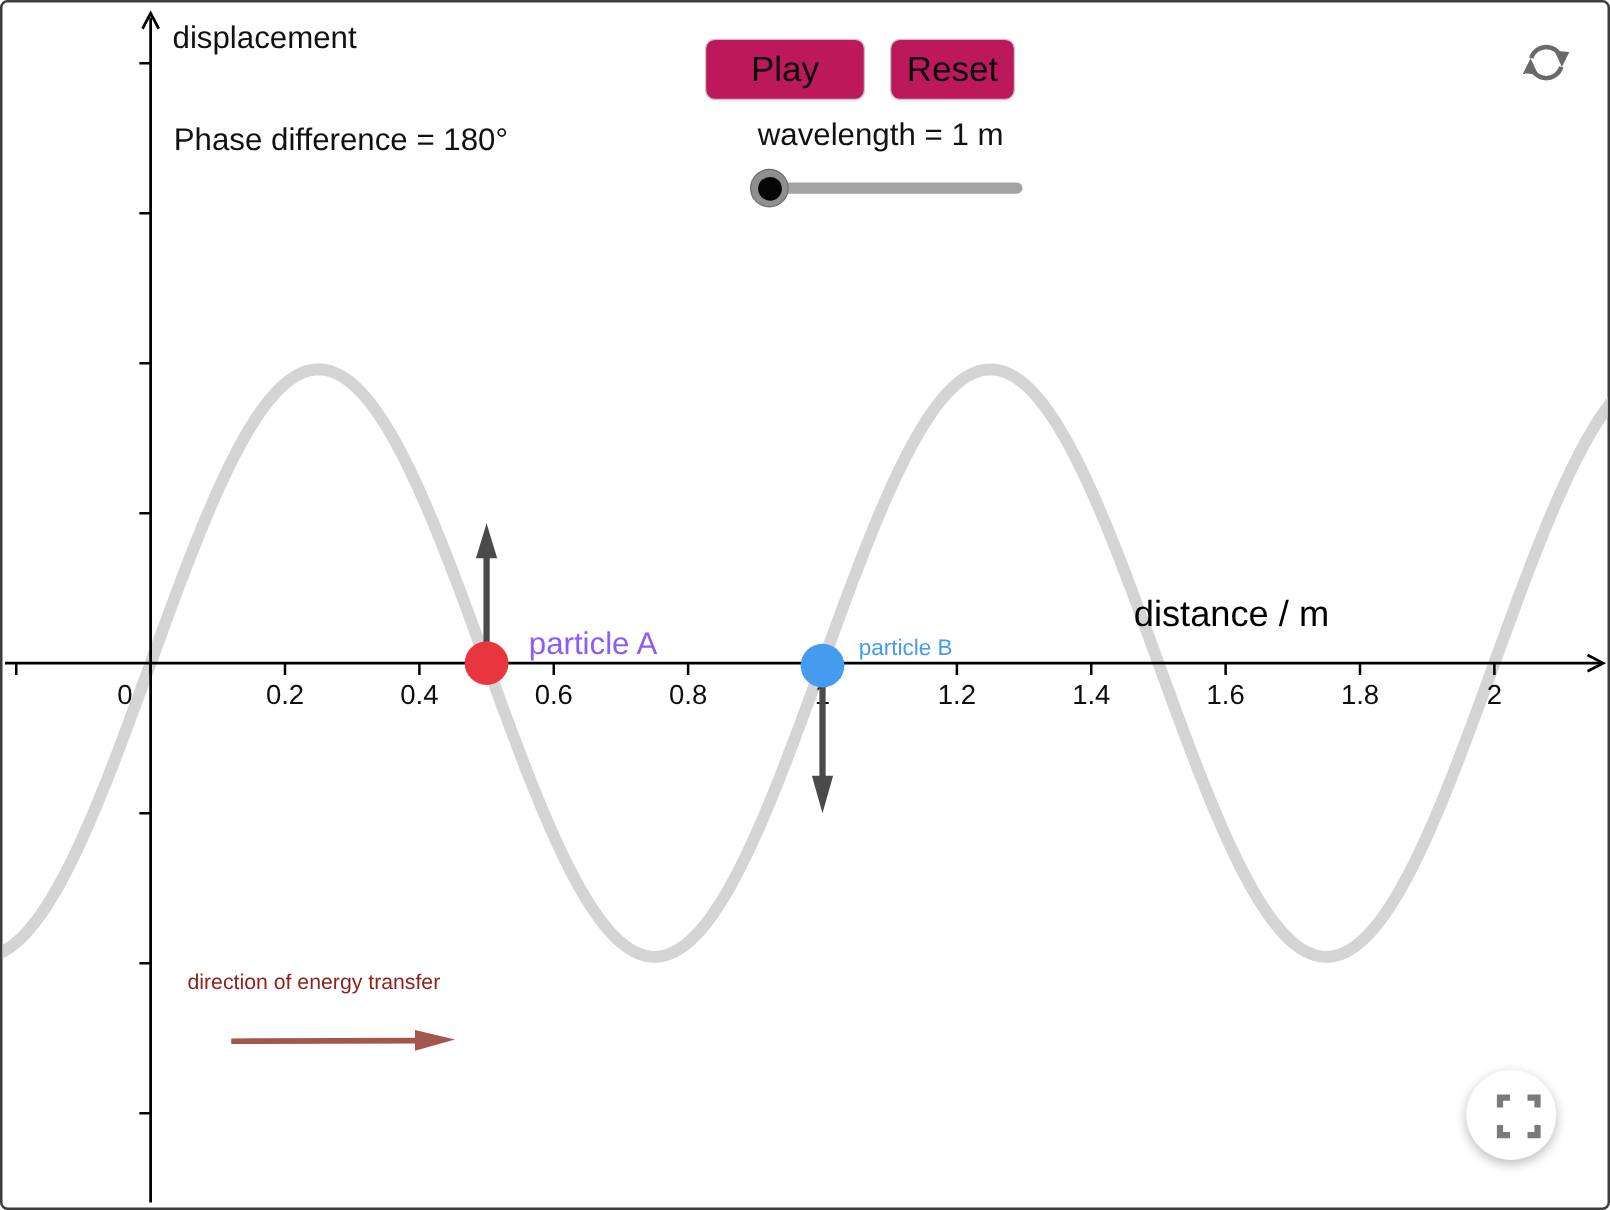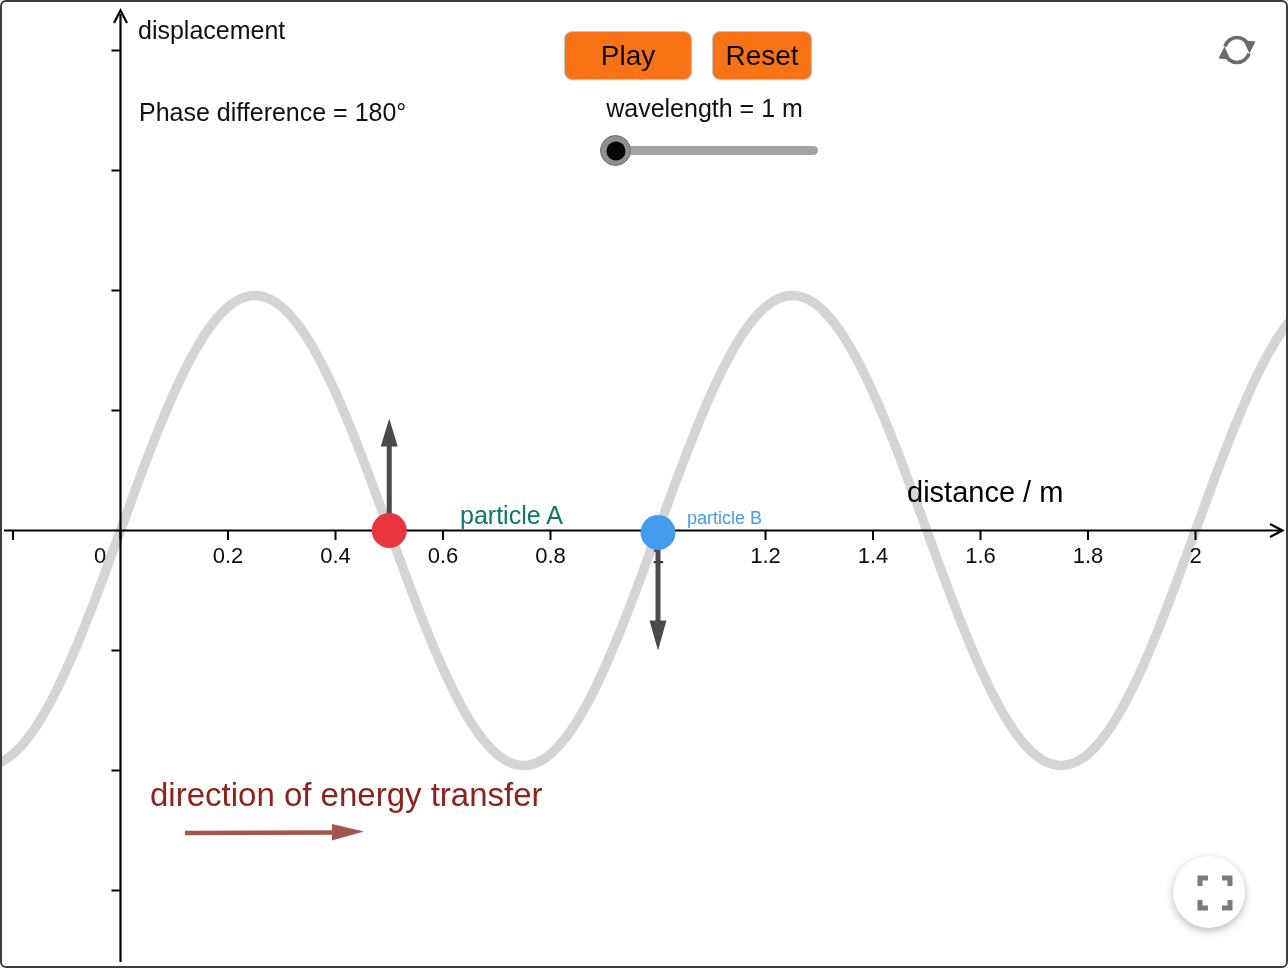--- a/index.html
+++ b/index.html
@@ -11,21 +11,21 @@
     border-radius:6px;
     background:#ffffff;
     overflow:hidden;
     font-family:"Liberation Sans", sans-serif;
   }
   #scene{position:absolute;left:0;top:0;}
   .abs{position:absolute;white-space:nowrap;}
   .txt{font-size:25px;color:#111;line-height:1.1;}
   .ui-btn{
     position:absolute;
-    background:#f97316;
+    background:#be185d;
     border:1.5px solid #c4c4c4;
     border-radius:8px;
     font-family:"Liberation Sans", sans-serif;
     font-size:28px;
     color:#0a0a0a;
     box-shadow:0 1px 2px rgba(0,0,0,0.07);
     cursor:pointer;
     padding:0;
     text-align:center;
   }
@@ -49,21 +49,21 @@
   }
   #refresh-button{position:absolute;left:1206px;top:24px;width:46px;height:46px;cursor:pointer;background:transparent;border:none;}
   #fullscreen-button{
     position:absolute;left:1171px;top:854px;width:72px;height:72px;
     border-radius:50%;background:#ffffff;border:none;
     box-shadow:0 3px 9px rgba(0,0,0,0.28);
     cursor:pointer;
   }
   #particle-a-label{font-size:25px;left:421px;top:499px;}
   #particle-b-label{font-size:18px;left:685px;top:506px;}
-  #energy-transfer-label{font-size:33px;left:148px;top:774px;}
+  #energy-transfer-label{font-size:17px;left:148px;top:774px;}
   #distance-label{font-size:29px;left:905px;top:475px;color:#000000;}
   #displacement-label{left:126px;top:15px;margin-left:10px;}
   #phase-line1{left:137px;top:97px;}
   #phase-line2{left:137px;top:137px;}
 </style>
 </head>
 <body>
 
 <div id="stage">
 
@@ -141,21 +141,21 @@
       <g class="refresh-ink" transform="translate(23,23)">
         <path d="M -12 -3.5 A 12.5 12.5 0 0 1 12 -3.5" fill="none" stroke-width="3.6" stroke="#6a6a6a"></path>
         <polygon class="refresh-fill" points="6.5,-9.5 18.5,-8.5 12.5,3.5" fill="#6a6a6a"></polygon>
         <path d="M 12 3.5 A 12.5 12.5 0 0 1 -12 3.5" fill="none" stroke-width="3.6" stroke="#6a6a6a"></path>
         <polygon class="refresh-fill" points="-6.5,9.5 -18.5,8.5 -12.5,-3.5" fill="#6a6a6a"></polygon>
       </g>
     </svg>
   </button>
 
   <div class="abs txt" id="distance-label">distance / m</div>
-  <div class="abs" id="particle-a-label" style="color: #0f766e; margin-left: 37px;">particle A</div>
+  <div class="abs" id="particle-a-label" style="color: #8b5cf6;">particle A</div>
   <div class="abs" id="particle-b-label" style="color: rgb(69, 156, 238);">particle B</div>
   <div class="abs" id="energy-transfer-label" style="color: rgb(139, 36, 29);">direction of energy transfer</div>
 
   <button id="fullscreen-button">
     <svg width="72" height="72" viewBox="0 0 72 72">
       <g class="fs-ink" transform="translate(36,36)" fill="none" stroke-width="5">
         <path d="M -15 -7 L -15 -15 L -7 -15" stroke="#7a7a7a"></path>
         <path d="M 7 -15 L 15 -15 L 15 -7" stroke="#7a7a7a"></path>
         <path d="M 15 7 L 15 15 L 7 15" stroke="#7a7a7a"></path>
         <path d="M -7 15 L -15 15 L -15 7" stroke="#7a7a7a"></path>

